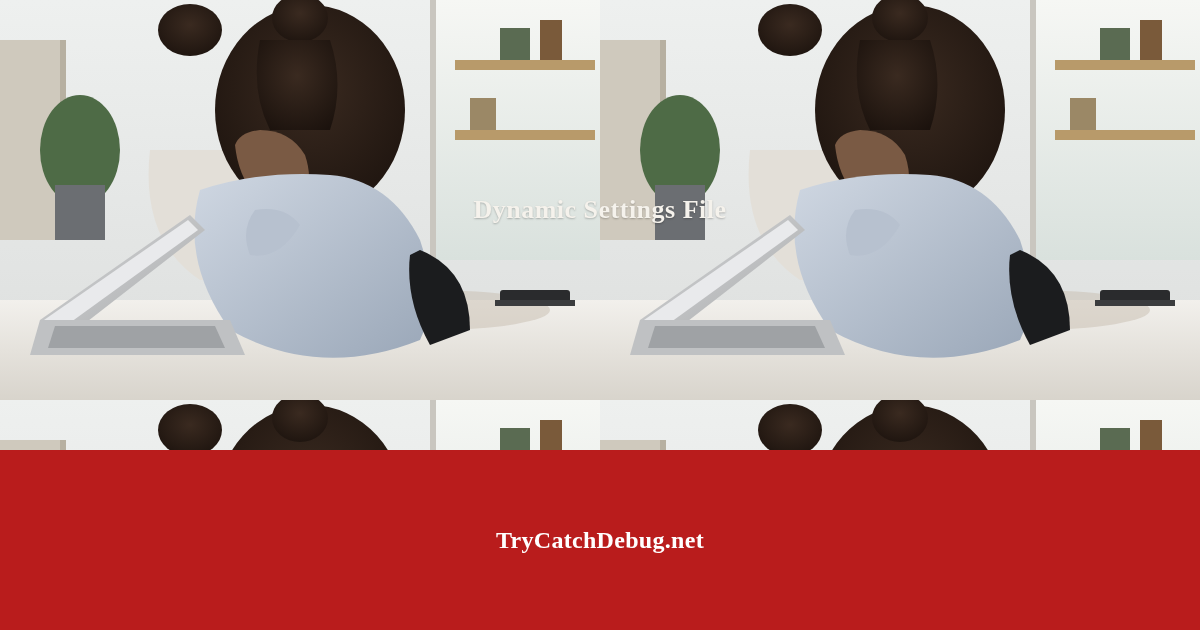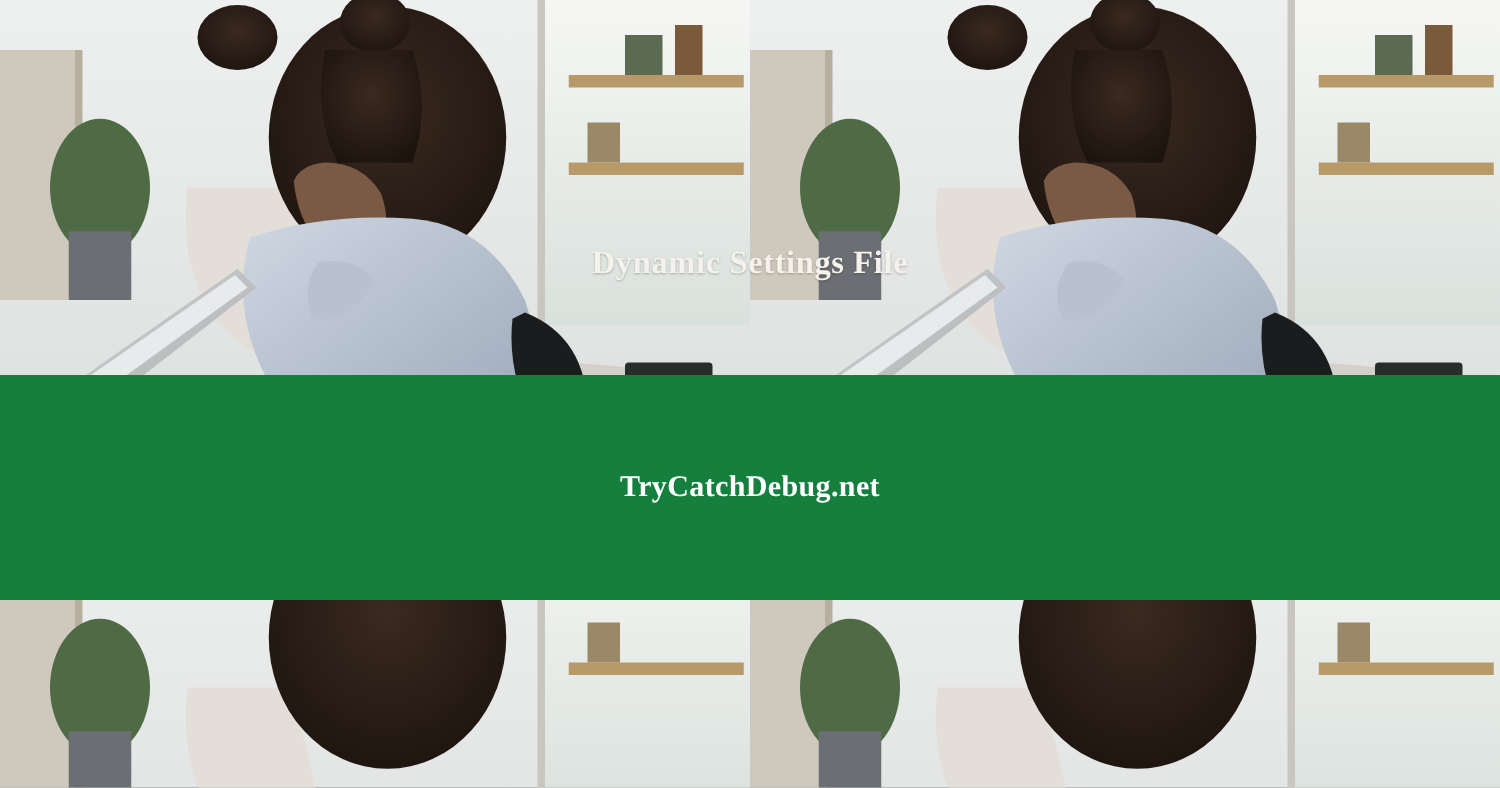--- a/index.html
+++ b/index.html
@@ -1,17 +1,17 @@
 <!DOCTYPE html>
 <html><head>
 <meta charset="utf-8">
 <style>
   * { margin: 0; padding: 0; box-sizing: border-box; }
   html, body { width: 1200px; height: 630px; overflow: hidden; font-family: Georgia, 'Times New Roman', serif; }
-  .container { position: relative; width: 1200px; height: 480px; background: #0f2a3f; }
+  .container { position: relative; width: 1200px; height: 630px; background: #0f2a3f; }
   .tile-grid { position: absolute; top: 0; left: 0; width: 1200px; height: 630px; display: flex; flex-wrap: wrap; }
   .tile { width: 600px; height: 400px; position: relative; overflow: hidden; }
   .tile svg { width: 100%; height: 100%; display: block; }
   .title-overlay {
     position: absolute;
     top: 195px;
     left: 0;
     width: 100%;
     text-align: center;
     color: #f5f2ec;
@@ -19,21 +19,21 @@
     font-weight: bold;
     letter-spacing: 0.5px;
     text-shadow: 0 1px 2px rgba(0,0,0,0.25);
   }
   .footer-band {
     position: absolute;
     left: 0;
     bottom: 0;
     width: 1200px;
     height: 180px;
-    background: #15803d;
+    background: #b91c1c;
     display: flex;
     align-items: center;
     justify-content: center;
   }
   .footer-text {
     color: #ffffff;
     font-size: 24px;
     font-weight: bold;
     letter-spacing: 0.3px;
   }

